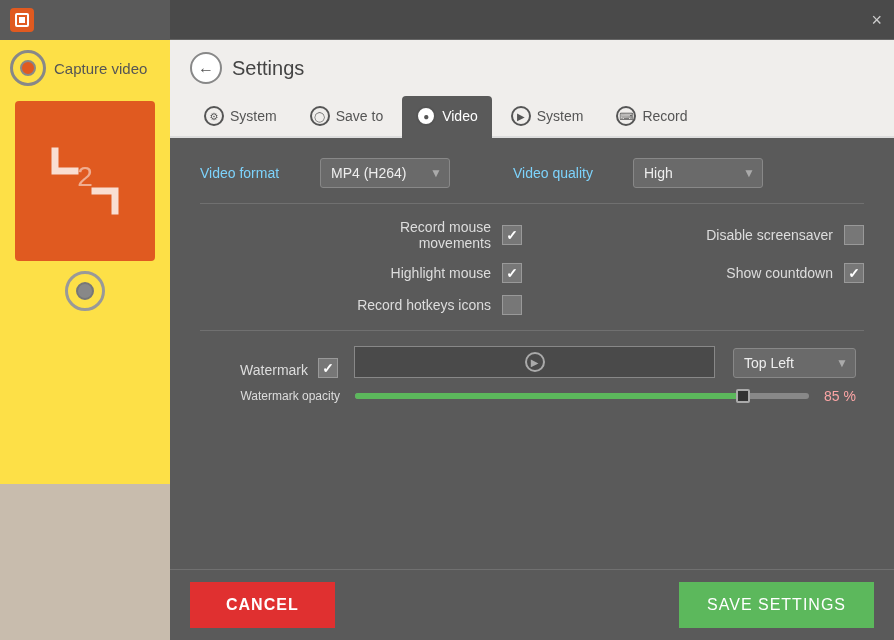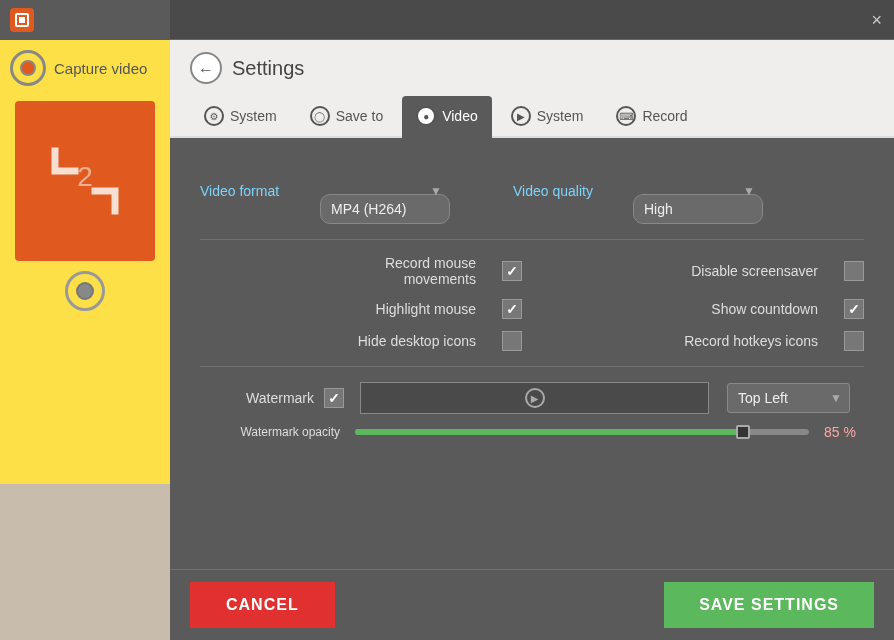--- a/index.html
+++ b/index.html
@@ -207,23 +207,22 @@
     }
 
     .select-box {
       background: #6a6a6a;
       border: 1px solid #888;
       color: #eee;
       padding: 6px 30px 6px 10px;
       font-size: 14px;
       cursor: pointer;
       appearance: none;
-      border-radius: 10px;
+      border-radius: 3px;
       min-width: 130px;
-      margin-top: 36px;
     }
 
     .select-arrow {
       position: absolute;
       right: 8px;
       color: #aaa;
       pointer-events: none;
       font-size: 12px;
     }
 
@@ -231,21 +230,21 @@
     .options-grid {
       display: grid;
       grid-template-columns: 1fr 1fr;
       gap: 12px 20px;
       margin: 10px 0;
     }
 
     .option-row {
       display: flex;
       align-items: center;
-      gap: 26px;
+      gap: 11px;
       justify-content: flex-end;
     }
 
     .option-row.right-col {
       justify-content: flex-end;
     }
 
     .option-label {
       color: #ddd;
       font-size: 14px;
@@ -267,23 +266,23 @@
     .checkbox.checked::after {
       content: '✓';
       color: white;
       font-size: 14px;
       font-weight: bold;
     }
 
     
     .watermark-row {
       display: flex;
-      align-items: center;
+      align-items: flex-end;
       gap: 10px;
-      margin: 5px 14px;
+      margin: 5px 8px;
     }
 
     .watermark-label {
       color: #ddd;
       font-size: 14px;
       text-align: right;
       min-width: 100px;
     }
 
     .watermark-preview {
@@ -396,23 +395,23 @@
       font-size: 16px;
       font-weight: bold;
       cursor: pointer;
       letter-spacing: 1px;
     }
 
     .btn-save {
       background: #5cb85c;
       color: white;
       border: none;
-      padding: 14px 35px;
+      padding: 14px 28px;
       font-size: 16px;
-      font-weight: bold;
+      font-weight: normal;
       cursor: pointer;
       letter-spacing: 1px;
     }
 
     
     .bg-sidebar {
       position: absolute;
       top: 40px;
       left: 0;
       width: 170px;
@@ -563,24 +562,20 @@
 
       <div class="option-row">
         <span class="option-label">Highlight mouse</span>
         <div class="checkbox checked"></div>
       </div>
       <div class="option-row right-col">
         <span class="option-label">Show countdown</span>
         <div class="checkbox checked"></div>
       </div>
 
-      <div class="option-row">
-        <span class="option-label">Hide desktop icons</span>
-        <div class="checkbox"></div>
-      </div>
       <div class="option-row right-col">
         <span class="option-label">Record hotkeys icons</span>
         <div class="checkbox"></div>
       </div>
     </div>
 
     <div class="divider"></div>
 
     <div class="watermark-row">
       <span class="watermark-label">Watermark</span>

